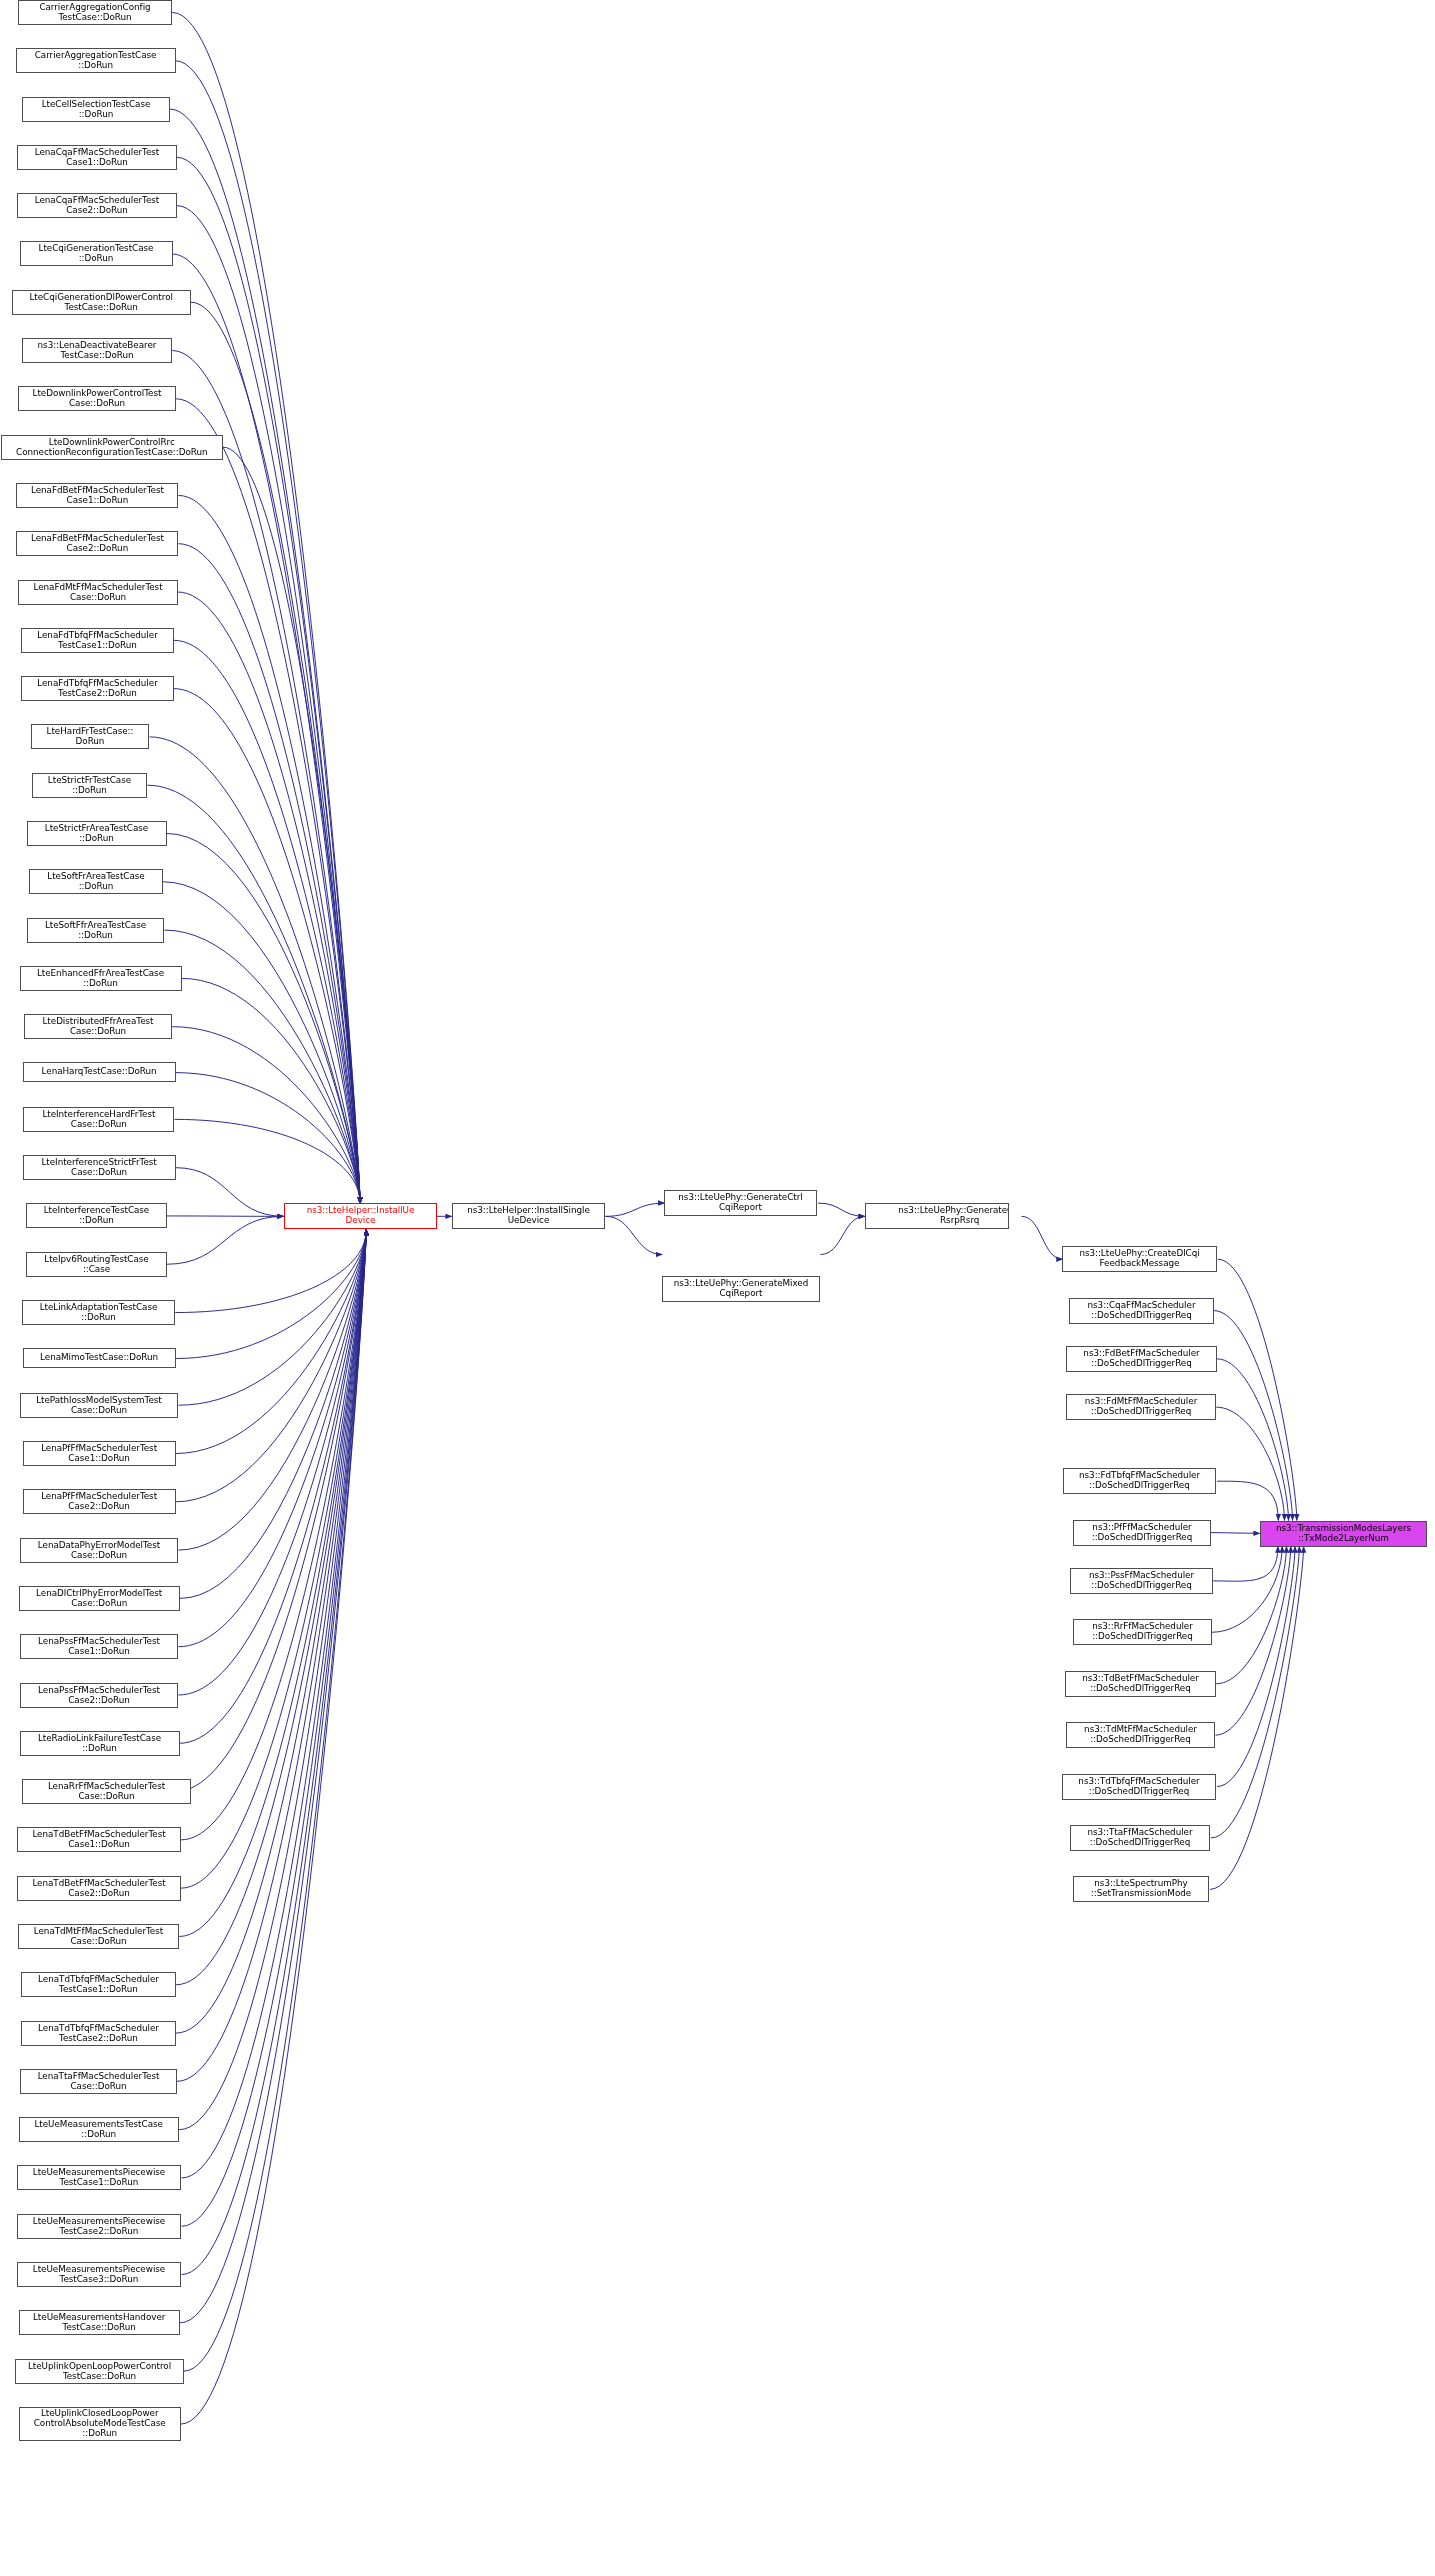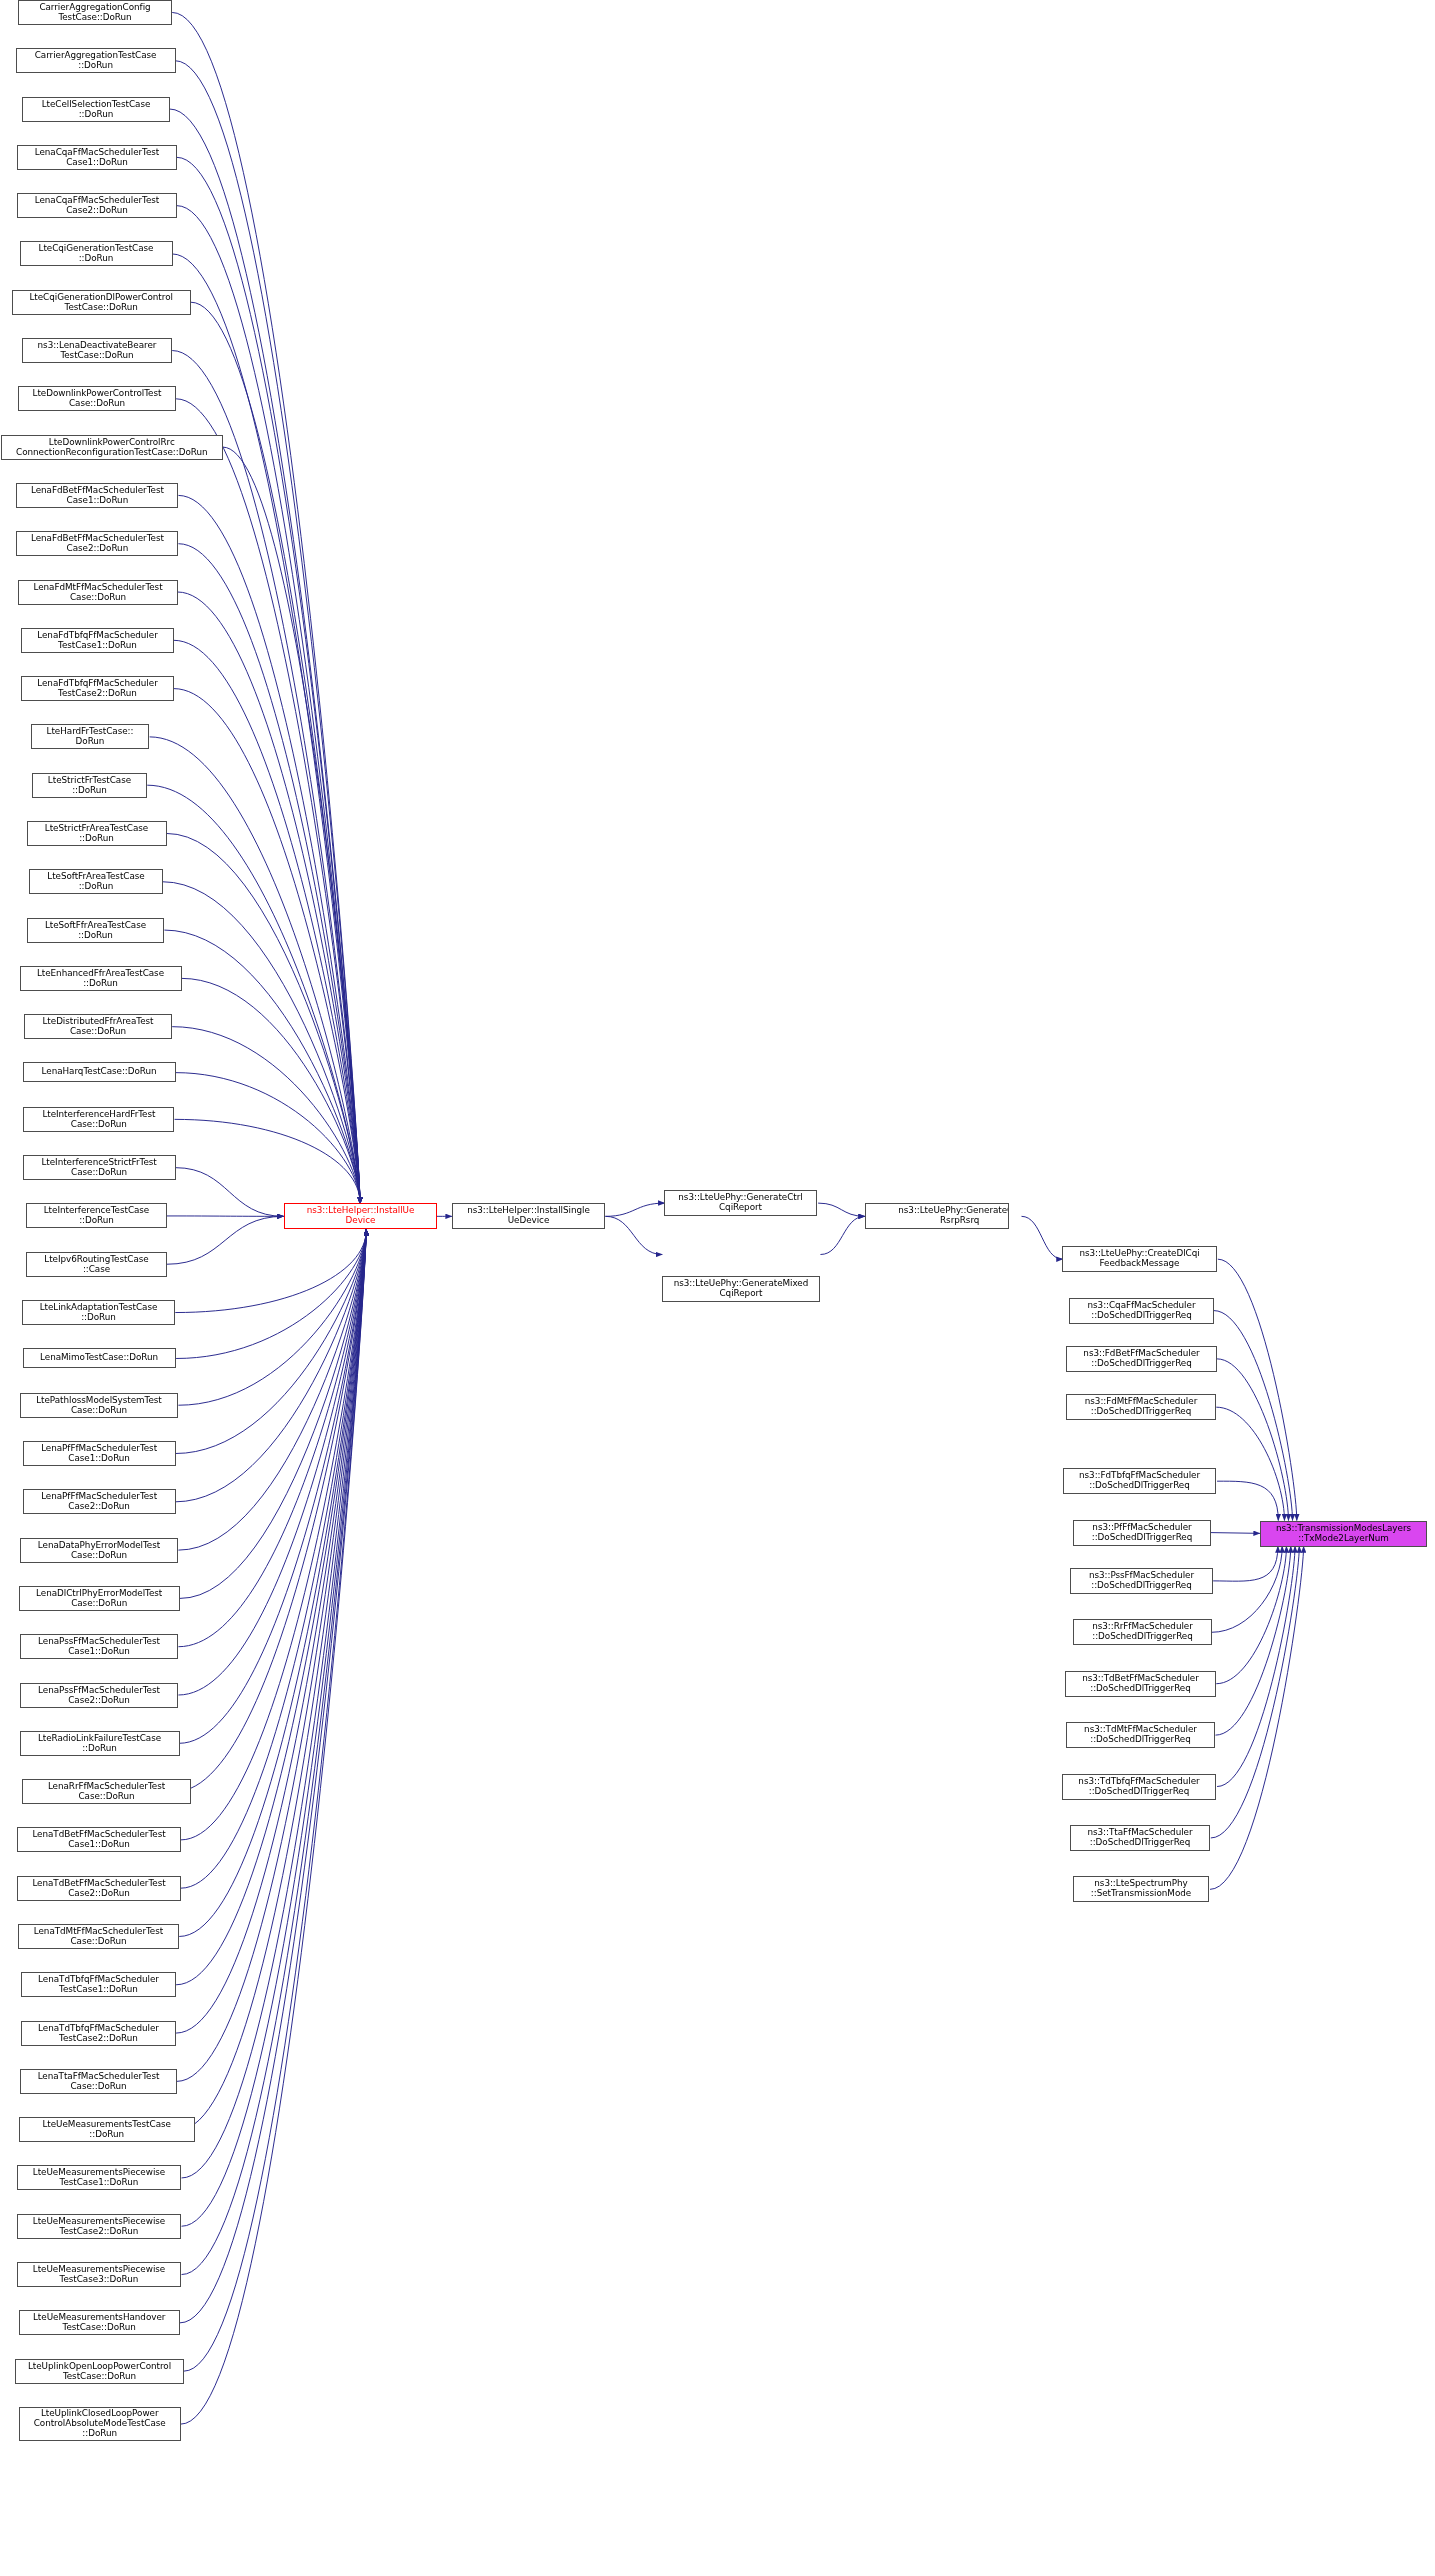--- a/index.html
+++ b/index.html
@@ -215,21 +215,21 @@
       <div class="gnode" style="left: 17px; top: 1876px; width: 164px; height: 25px;">LenaTdBetFfMacSchedulerTest
 Case2::DoRun</div>
       <div class="gnode" style="left: 18px; top: 1924px; width: 161px; height: 25px;">LenaTdMtFfMacSchedulerTest
 Case::DoRun</div>
       <div class="gnode" style="left: 21px; top: 1972px; width: 155px; height: 25px;">LenaTdTbfqFfMacScheduler
 TestCase1::DoRun</div>
       <div class="gnode" style="left: 21px; top: 2021px; width: 155px; height: 25px;">LenaTdTbfqFfMacScheduler
 TestCase2::DoRun</div>
       <div class="gnode" style="left: 20px; top: 2069px; width: 157px; height: 25px;">LenaTtaFfMacSchedulerTest
 Case::DoRun</div>
-      <div class="gnode" style="left: 18.7px; top: 2117px; width: 176px; height: 25px;">LteUeMeasurementsTestCase
+      <div class="gnode" style="left: 18.7px; top: 2117px; width: 160px; height: 25px;">LteUeMeasurementsTestCase
 ::DoRun</div>
       <div class="gnode" style="left: 17px; top: 2165px; width: 164px; height: 25px;">LteUeMeasurementsPiecewise
 TestCase1::DoRun</div>
       <div class="gnode" style="left: 17px; top: 2214px; width: 164px; height: 25px;">LteUeMeasurementsPiecewise
 TestCase2::DoRun</div>
       <div class="gnode" style="left: 17px; top: 2262px; width: 164px; height: 25px;">LteUeMeasurementsPiecewise
 TestCase3::DoRun</div>
       <div class="gnode" style="left: 18.7px; top: 2310px; width: 161px; height: 25px;">LteUeMeasurementsHandover
 TestCase::DoRun</div>
       <div class="gnode" style="left: 15px; top: 2359px; width: 169px; height: 25px;">LteUplinkOpenLoopPowerControl

